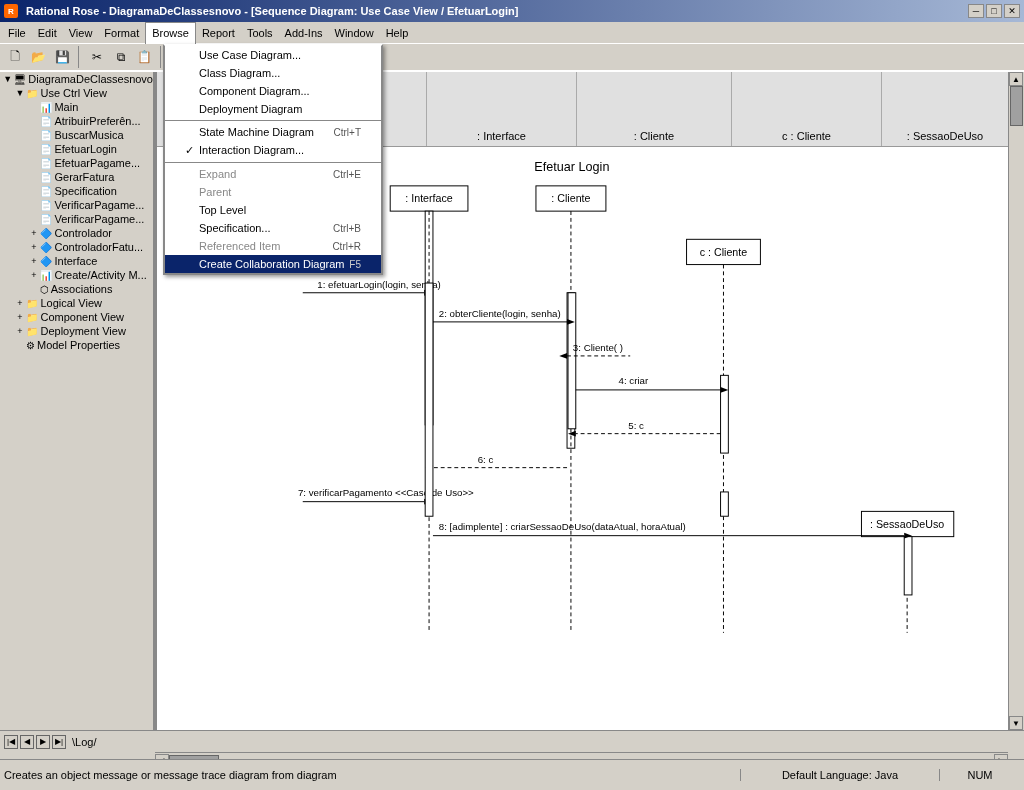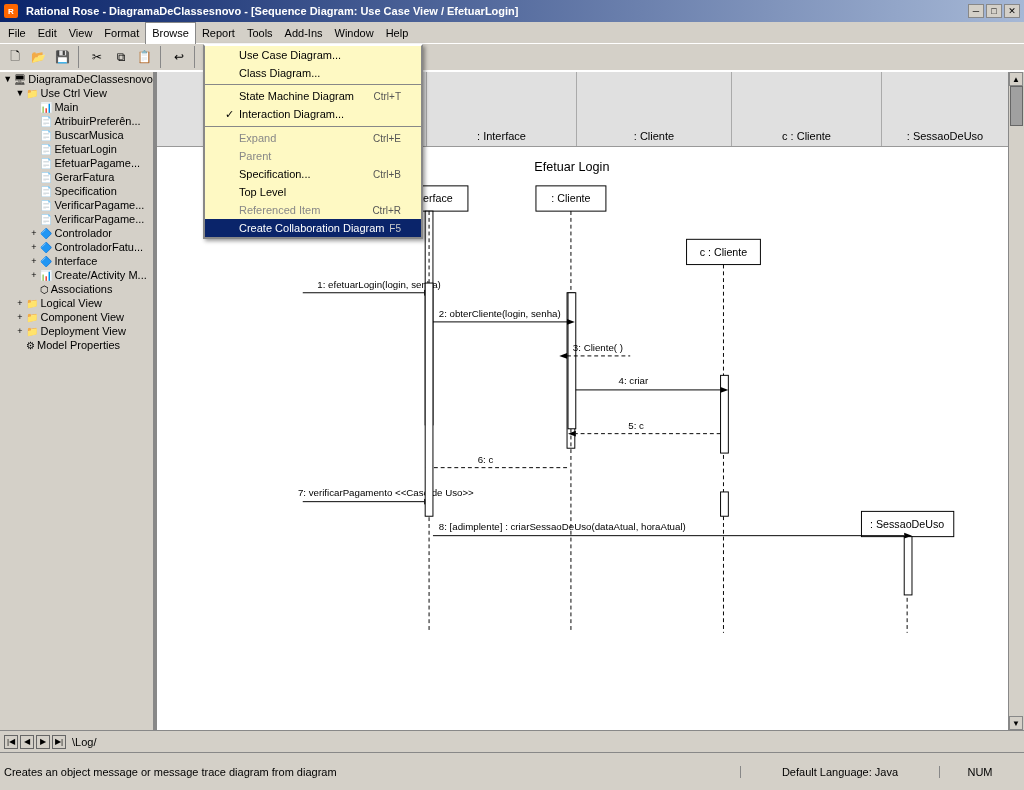--- a/index.html
+++ b/index.html
@@ -87,27 +87,26 @@
       position: relative;
       overflow: hidden;
     }
 
     
     #browse-menu {
       position: fixed;
       top: 44px;
       left: 163px;
       width: 220px;
-      background: #fef9c3;
+      background: #ffffff;
       border: 2px solid #888;
       border-top: 2px solid white;
       box-shadow: 2px 2px 4px rgba(0,0,0,0.4);
       z-index: 1000;
       font-size: 11px;
-      margin-left: 40px;
     }
     .drop-item {
       padding: 3px 20px;
       cursor: pointer;
       display: flex;
       align-items: center;
       justify-content: space-between;
       white-space: nowrap;
     }
     .drop-item.highlighted { background: #0a246a; color: white; text-align: center; }
@@ -416,35 +415,43 @@
 </div>
 
 <div style="position:absolute; bottom:22px; left:155px; right:16px; height:16px; background:#d4d0c8; border-top:1px solid #888; display:flex; align-items:center;">
   <div style="width:14px; height:14px; background:#d4d0c8; border:1px solid #888; display:flex; align-items:center; justify-content:center; font-size:8px; cursor:pointer;">◄</div>
   <div style="flex:1; height:12px; background:#d4d0c8;">
     <div style="width:50px; height:12px; background:#a0a0a0; border:1px solid #666; cursor:pointer;"></div>
   </div>
   <div style="width:14px; height:14px; background:#d4d0c8; border:1px solid #888; display:flex; align-items:center; justify-content:center; font-size:8px; cursor:pointer;">►</div>
 </div>
 
-<div id="statusbar" style="position:absolute; bottom:0; left:0; right:0; height:38px; background:#d4d0c8; border-top:1px solid #888; display:flex; align-items:center; font-size:11px; padding: 0 4px;">
+<div id="statusbar" style="position:absolute; bottom:0; left:0; right:0; height:31px; background:#d4d0c8; border-top:1px solid #888; display:flex; align-items:center; font-size:11px; padding: 0 4px;">
   <span id="status-left" style="flex:1;">Creates an object message or message trace diagram from diagram</span>
   <span id="status-mid" style="width:200px; text-align:center; border-left:1px solid #888; border-right:1px solid #888; padding:0 4px;">Default Language: Java</span>
   <span id="status-right" style="width:80px; ">NUM</span>
 </div>
 
 </div>
 
 <div id="browse-menu">
   <div class="drop-item">
     <span><span class="drop-check"> </span>Use Case Diagram...</span>
     <span class="drop-shortcut"></span>
   </div>
   <div class="drop-item">
     <span><span class="drop-check"> </span>Class Diagram...</span>
+    <span class="drop-shortcut"></span>
+  </div>
+  <div class="drop-item">
+    <span><span class="drop-check"> </span>Component Diagram...</span>
+    <span class="drop-shortcut"></span>
+  </div>
+  <div class="drop-item">
+    <span><span class="drop-check"> </span>Deployment Diagram</span>
     <span class="drop-shortcut"></span>
   </div>
   <div class="drop-separator"></div>
   <div class="drop-item">
     <span><span class="drop-check"> </span>State Machine Diagram</span>
     <span class="drop-shortcut">Ctrl+T</span>
   </div>
   <div class="drop-item">
     <span><span class="drop-check">✓</span>Interaction Diagram...</span>
     <span class="drop-shortcut"></span>
@@ -452,26 +459,26 @@
   <div class="drop-separator"></div>
   <div class="drop-item disabled">
     <span><span class="drop-check"> </span>Expand</span>
     <span class="drop-shortcut">Ctrl+E</span>
   </div>
   <div class="drop-item disabled">
     <span><span class="drop-check"> </span>Parent</span>
     <span class="drop-shortcut"></span>
   </div>
   <div class="drop-item">
+    <span><span class="drop-check"> </span>Top Level</span>
+    <span class="drop-shortcut"></span>
+  </div>
+  <div class="drop-item">
     <span><span class="drop-check"> </span>Specification...</span>
     <span class="drop-shortcut">Ctrl+B</span>
-  </div>
-  <div class="drop-item">
-    <span><span class="drop-check"> </span>Top Level</span>
-    <span class="drop-shortcut"></span>
   </div>
   <div class="drop-item disabled">
     <span><span class="drop-check"> </span>Referenced Item</span>
     <span class="drop-shortcut">Ctrl+R</span>
   </div>
   <div class="drop-item highlighted">
     <span><span class="drop-check"> </span>Create Collaboration Diagram</span>
     <span class="drop-shortcut" style="color:#ccc;">F5</span>
   </div>
 </div>

